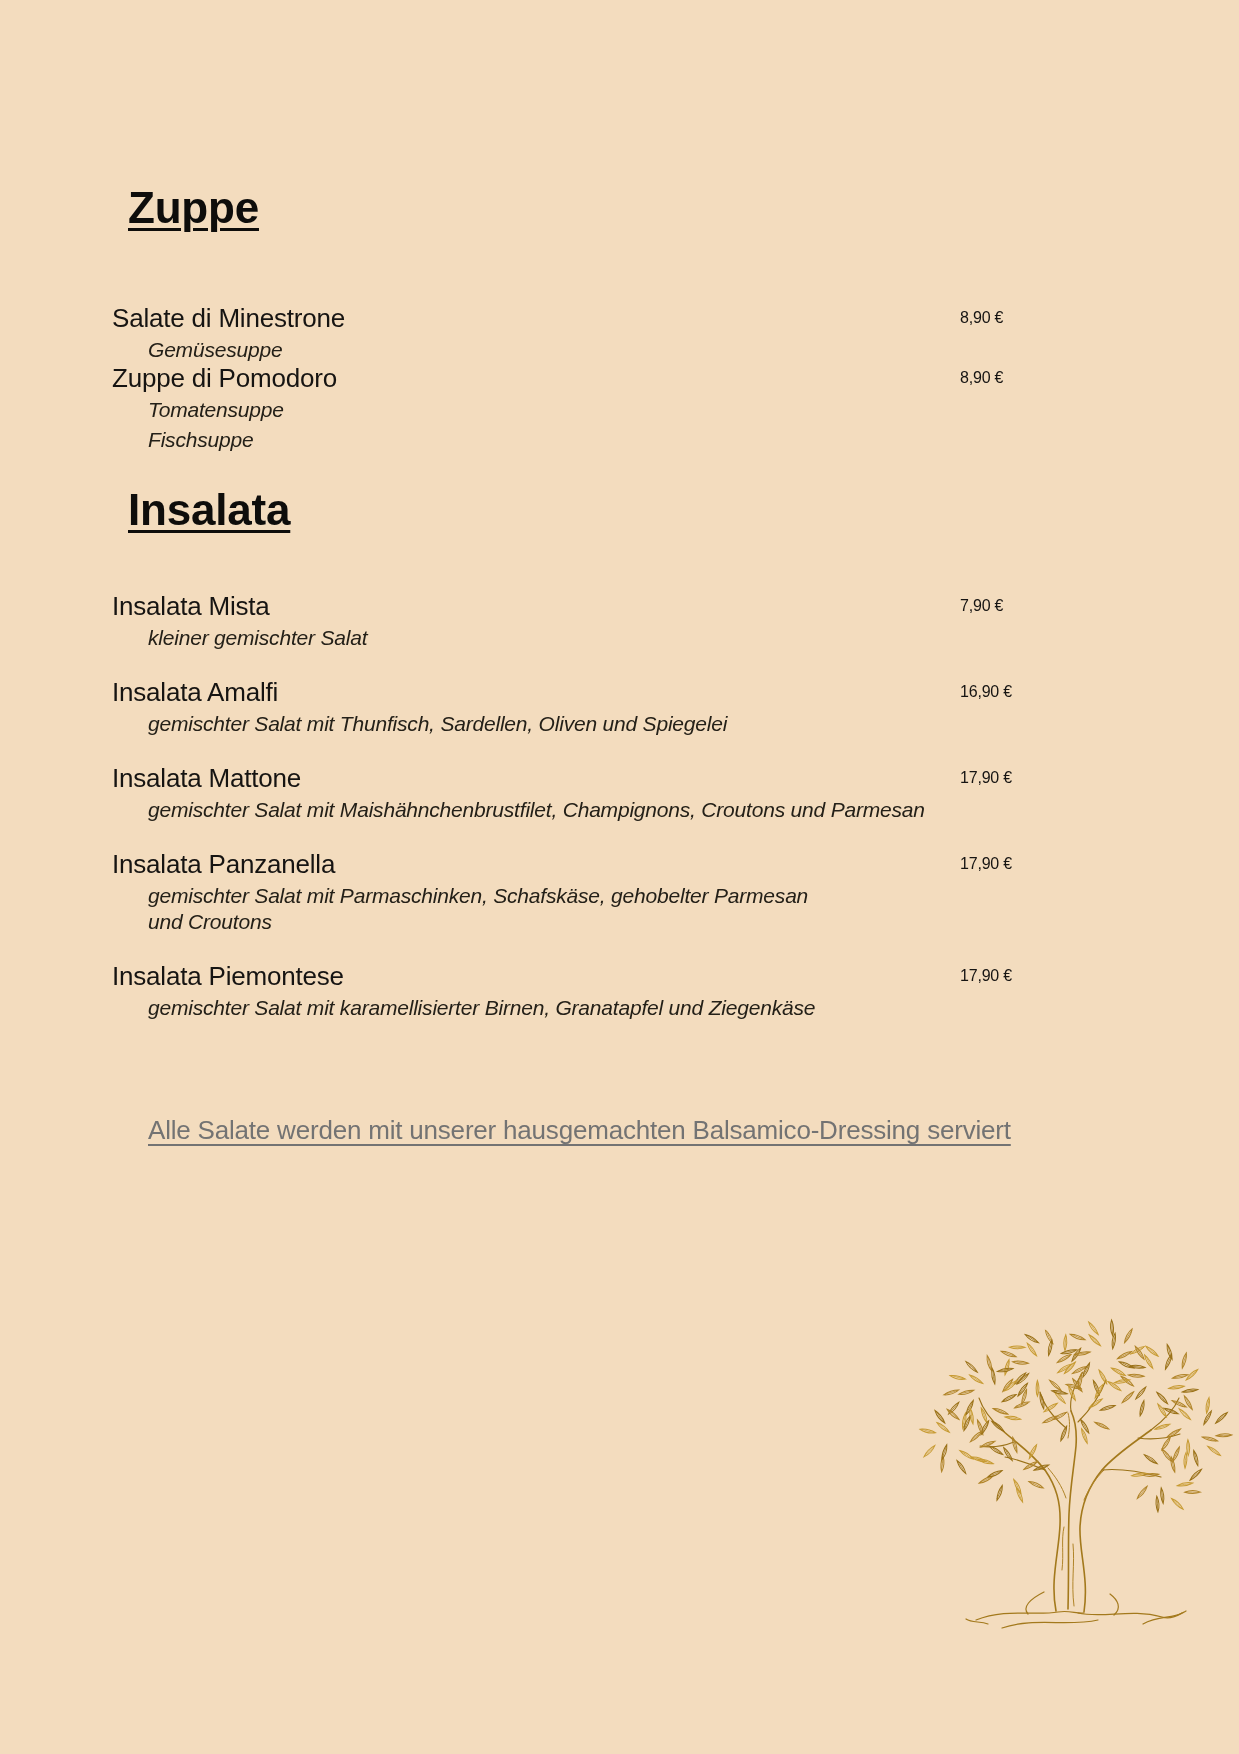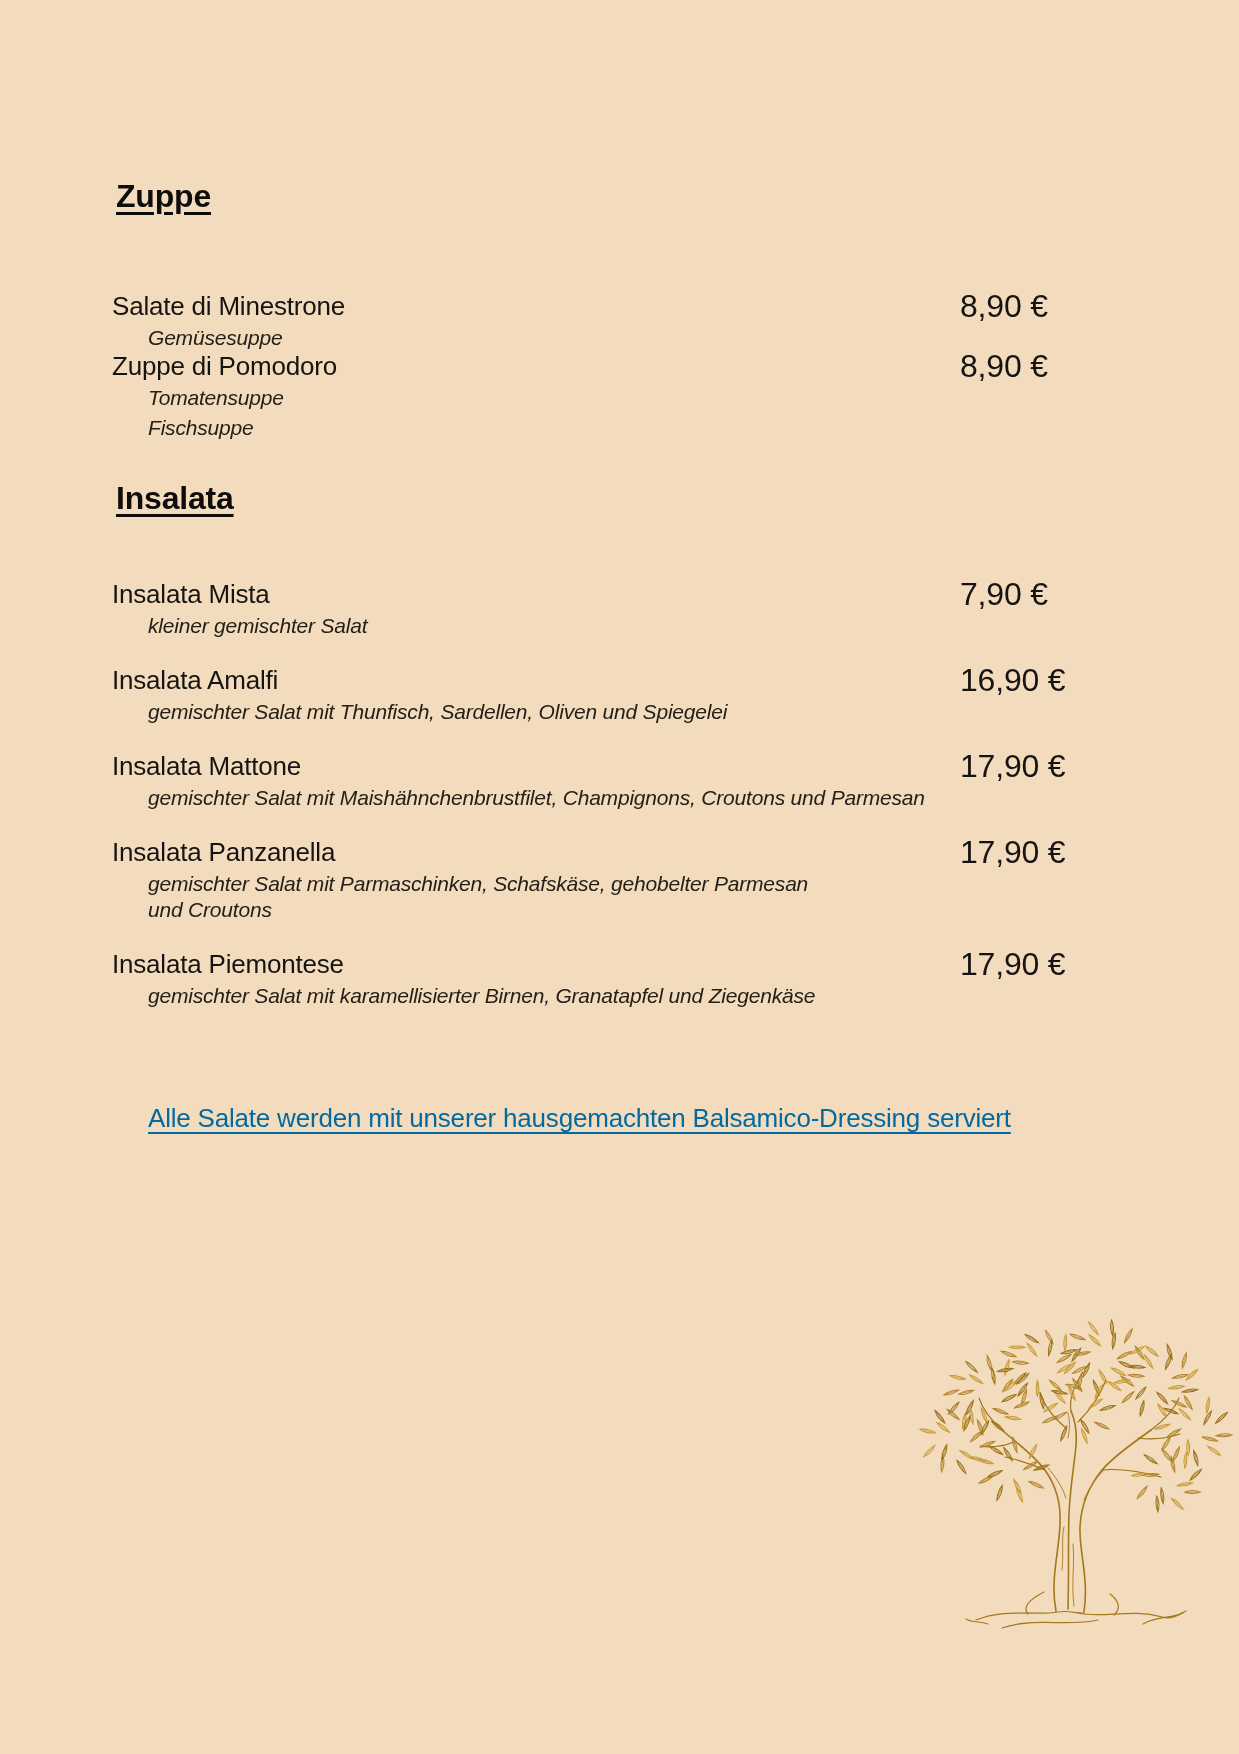--- a/index.html
+++ b/index.html
@@ -14,22 +14,22 @@
     color: #1b1916;
     letter-spacing: -0.2px;
   }
   .content {
     position: absolute;
     left: 112px;
     top: 170px;
     width: 1008px;
   }
   .section-title {
-    margin: 4px;
-    font-size: 32px;
+    margin: 16px;
+    font-size: 44px;
     line-height: 44px;
     font-weight: bold;
     color: #0e0d0b;
     text-decoration: underline;
     text-underline-offset: 5px;
     text-decoration-thickness: 3px;
   }
   .items { margin-top: 73px; }
   .items.second { margin-top: 59px; }
   .section-insalata .section-title { margin-top: 35px; }
@@ -38,41 +38,41 @@
   .row { display: flex; align-items: flex-start; }
   .item-name {
     flex: 1;
     font-size: 26px;
     line-height: 30px;
     font-weight: 500;
     color: #161412;
   }
   .item-price {
     width: 160px;
-    font-size: 32px;
+    font-size: 16px;
     line-height: 30px;
     color: #161412;
     text-align: left;
     white-space: nowrap;
   }
   .item-desc {
     margin-left: 36px;
     margin-top: 4px;
     font-size: 21px;
     line-height: 26px;
     font-style: italic;
     color: #242018;
   }
   .item-desc.cont { margin-top: 0; }
   .footnote {
     margin: 93px 0 0 36px;
     font-size: 26px;
     line-height: 32px;
     font-weight: 500;
-    color: #0369a1;
+    color: #737373;
     text-decoration: underline;
     text-underline-offset: 5px;
   }
   .tree {
     position: absolute;
     left: 918px;
     top: 1318px;
     width: 320px;
     height: 312px;
   }

